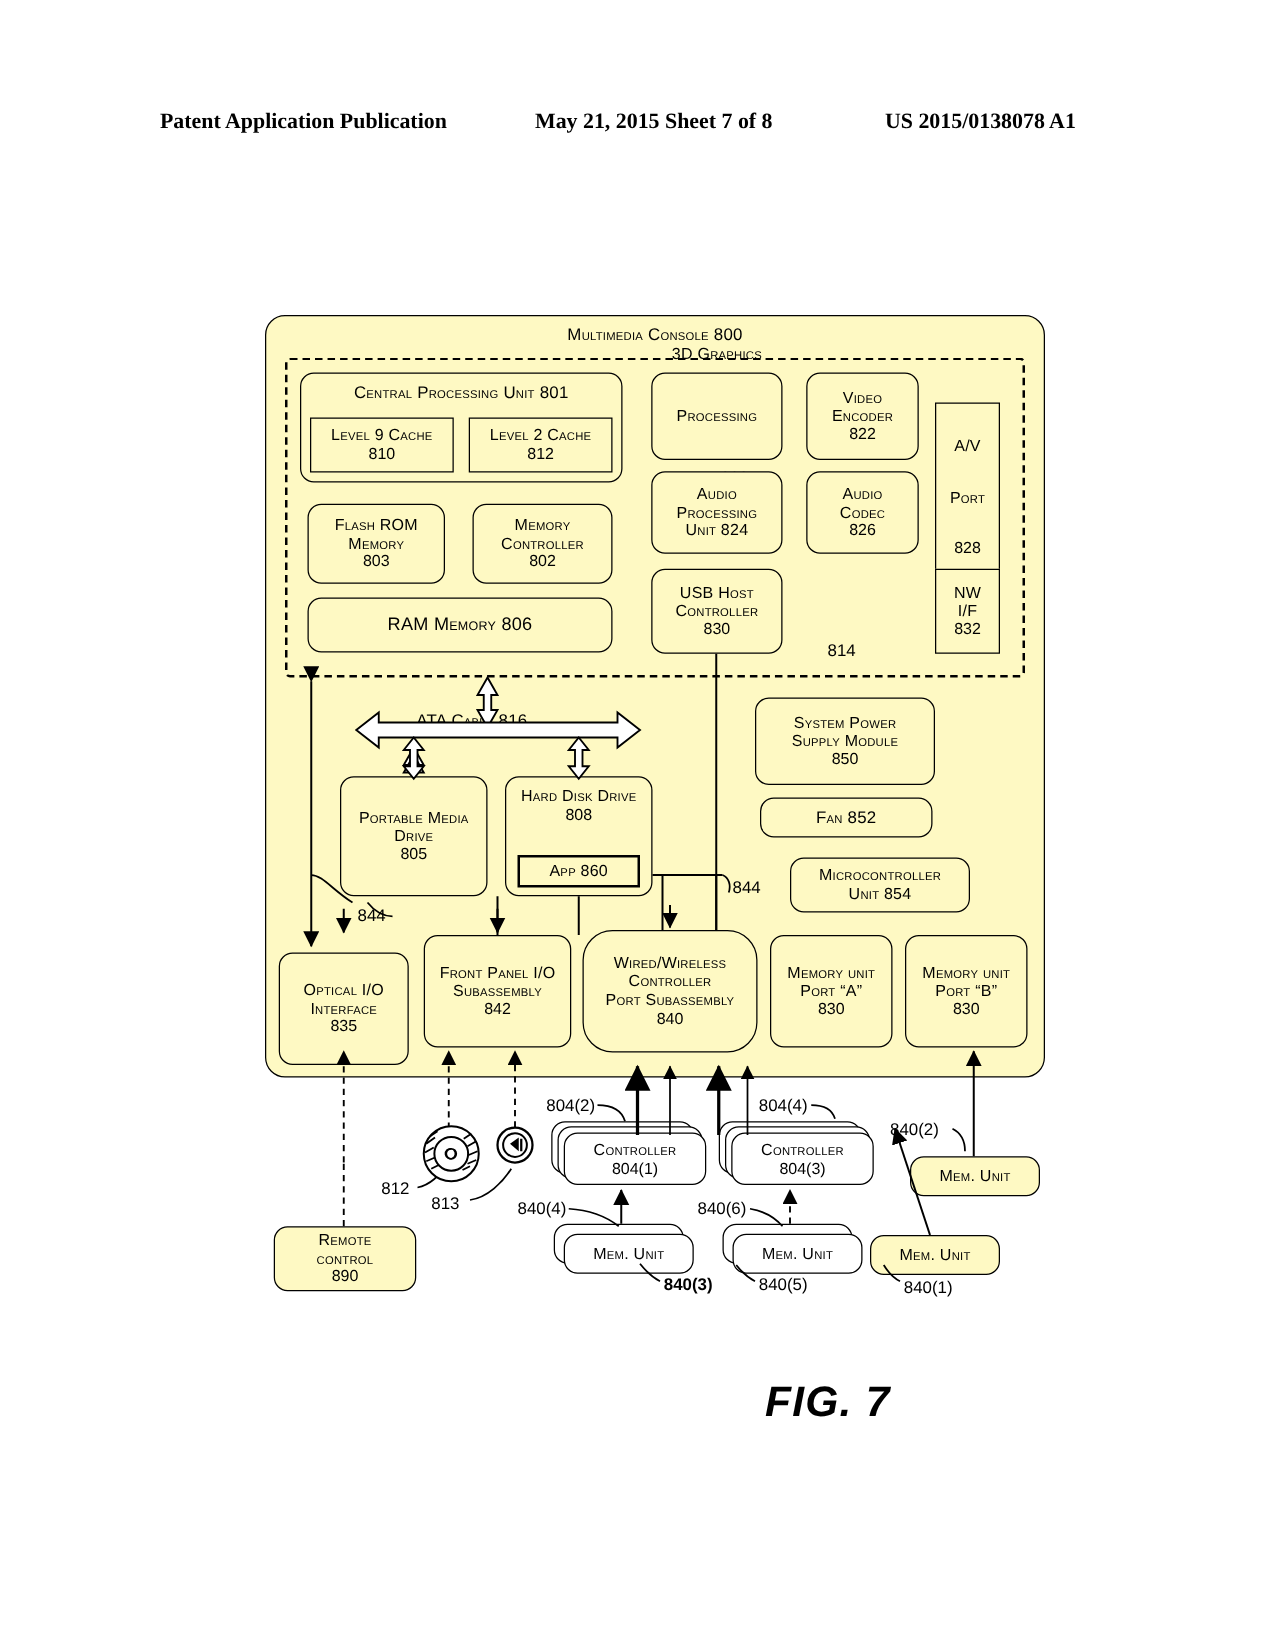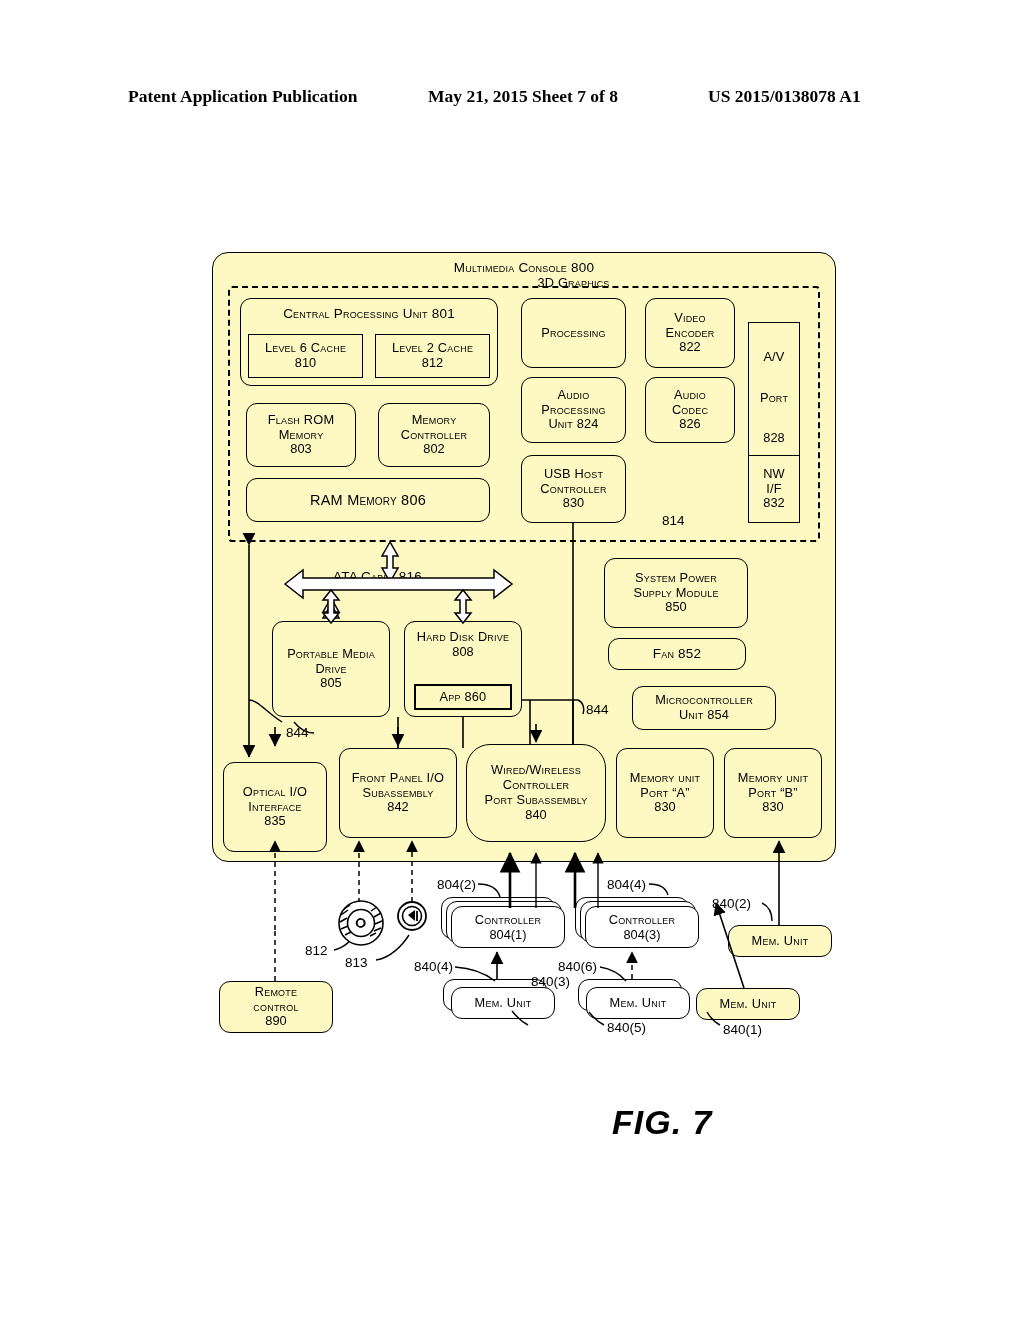--- a/index.html
+++ b/index.html
@@ -62,21 +62,21 @@
   <div class="bx r" style="left:212px;top:252px;width:624px;height:610px;border-radius:16px;justify-content:flex-start;">
   </div>
   <div class="lbl sc t15" style="left:212px;top:260px;width:624px;text-align:center;">Multimedia Console 800</div>
 
   <div class="bx r dash" style="left:228px;top:286px;width:592px;height:256px;border-width:2px;border-radius:4px;"></div>
 
   <div class="bx r" style="left:240px;top:298px;width:258px;height:88px;justify-content:flex-start;padding-top:7px;">
     <div class="sc t14">Central Processing Unit 801</div>
   </div>
   <div class="bx sq" style="left:248px;top:334px;width:115px;height:44px;">
-    <div class="sc t13">Level 6 Cache</div>
+    <div class="sc t13">Level 9 Cache</div>
     <div class="t13">810</div>
   </div>
   <div class="bx sq" style="left:375px;top:334px;width:115px;height:44px;">
     <div class="sc t13">Level 2 Cache</div>
     <div class="t13">812</div>
   </div>
 
   <div class="bx r" style="left:246px;top:403px;width:110px;height:64px;">
     <div class="sc t13">Flash ROM</div>
     <div class="sc t13">Memory</div>
@@ -216,21 +216,21 @@
   </div>
   <div class="lbl t15" style="left:607px;top:877px;">804(4)</div>
 
   <div class="stack" style="left:443px;top:979px;width:124px;height:44px;">
     <div class="back1" style="left:0px;top:0px;width:104px;height:32px;"></div>
     <div class="front" style="left:8px;top:8px;width:104px;height:32px;">
       <div class="sc t13">Mem. Unit</div>
     </div>
   </div>
   <div class="lbl t15" style="left:414px;top:959px;">840(4)</div>
-  <div class="lbl t15" style="left:531px;top:974px;">840(3)</div>
+  <div class="lbl t15" style="left:531px;top:1020px;font-weight:bold;">840(3)</div>
 
   <div class="stack" style="left:578px;top:979px;width:124px;height:44px;">
     <div class="back1" style="left:0px;top:0px;width:104px;height:32px;"></div>
     <div class="front" style="left:8px;top:8px;width:104px;height:32px;">
       <div class="sc t13">Mem. Unit</div>
     </div>
   </div>
   <div class="lbl t15" style="left:558px;top:959px;">840(6)</div>
   <div class="lbl t15" style="left:607px;top:1020px;">840(5)</div>
 

